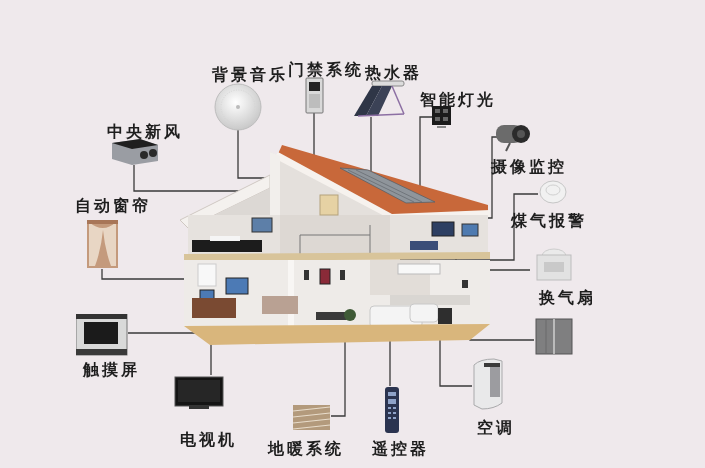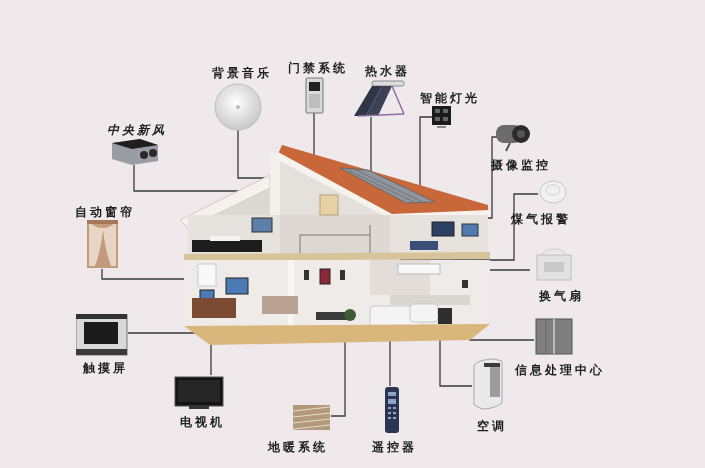--- a/index.html
+++ b/index.html
@@ -4,21 +4,21 @@
 <style>
   html, body { margin:0; padding:0; }
   body {
     width:705px; height:468px; overflow:hidden;
     background:#efe9ec;
     font-family:"DejaVu Sans", sans-serif;
     position:relative;
   }
   .canvas { position:absolute; left:0; top:0; width:705px; height:468px; }
   .label {
-    position:absolute; font-size:12px; color:#1e1e1e; letter-spacing:3px;
+    position:absolute; font-size:16px; color:#1e1e1e; letter-spacing:3px;
     white-space:nowrap; font-family:"DejaVu Serif", serif; font-weight:bold;
   }
   .device { position:absolute; }
   svg.lines { position:absolute; left:0; top:0; }
   .house { position:absolute; }
 </style>
 </head>
 <body>
 
 <div class="canvas">
@@ -156,21 +156,21 @@
   <div class="label" style="left:420px;top:90px;">智能灯光</div>
   <svg class="device" style="left:432px;top:106px;" width="20" height="24">
     <rect x="0" y="0" width="19" height="19" fill="#1b1b1b"></rect>
     <rect x="3" y="3" width="5" height="4" fill="#666"></rect>
       <rect x="11" y="3" width="5" height="4" fill="#666"></rect>
     <rect x="3" y="11" width="5" height="4" fill="#666"></rect>
       <rect x="11" y="11" width="5" height="4" fill="#666"></rect>
     <rect x="5" y="20" width="9" height="2" fill="#888"></rect>
   </svg>
 
-  <div class="label" style="left:107px;top:122px;font-style:italic;">中央新风</div>
+  <div class="label" style="left:107px;top:122px;">中央新风</div>
   <svg class="device" style="left:110px;top:137px;" width="50" height="30">
     <polygon points="2,6 30,2 48,8 48,24 22,28 2,22" fill="#9a9da3"></polygon>
     <polygon points="2,6 30,2 48,8 22,12" fill="#1f1f1f"></polygon>
     <circle cx="34" cy="18" r="4" fill="#2a2a2a"></circle>
       <circle cx="43" cy="16" r="4" fill="#2a2a2a"></circle>
   </svg>
 
   <svg class="device" style="left:494px;top:122px;" width="38" height="30">
     <rect x="2" y="3" width="26" height="18" rx="8" fill="#6b6b6b"></rect>
     <circle cx="27" cy="12" r="9" fill="#2b2b2b"></circle>
@@ -178,55 +178,54 @@
     <line x1="16" y1="21" x2="12" y2="29" stroke="#555" stroke-width="2"></line>
   </svg>
   <div class="label" style="left:491px;top:157px;">摄像监控</div>
 
   <svg class="device" style="left:538px;top:179px;" width="30" height="26">
     <ellipse cx="15" cy="13" rx="13" ry="11" fill="#f1f1f1" stroke="#c6c6c6"></ellipse>
     <ellipse cx="15" cy="11" rx="7" ry="5" fill="none" stroke="#d0d0d0"></ellipse>
   </svg>
   <div class="label" style="left:511px;top:211px;text-align:right;">煤气报警</div>
 
-  <div class="label" style="left:75px;top:204px;">自动窗帘</div>
+  <div class="label" style="left:75px;top:196px;">自动窗帘</div>
   <svg class="device" style="left:87px;top:220px;" width="32" height="50">
     <rect x="0" y="0" width="31" height="48" fill="#c49a7c"></rect>
     <path d="M2 2 Q16 14 29 2 L29 46 L24 46 Q18 30 16 10 Q14 30 8 46 L2 46 Z" fill="#e8d6c4"></path>
     <rect x="0" y="0" width="31" height="4" fill="#a87658"></rect>
   </svg>
 
   <svg class="device" style="left:534px;top:248px;" width="40" height="34">
     <ellipse cx="20" cy="8" rx="12" ry="7" fill="#eaeaea" stroke="#cdcdcd"></ellipse>
     <rect x="3" y="7" width="34" height="25" fill="#e2e2e2" stroke="#bdbdbd"></rect>
     <rect x="10" y="14" width="20" height="10" fill="#c9c9c9"></rect>
   </svg>
   <div class="label" style="left:539px;top:288px;">换气扇</div>
 
   <svg class="device" style="left:534px;top:318px;" width="40" height="38">
     <rect x="2" y="1" width="36" height="35" fill="#7f7f80" stroke="#555"></rect>
     <line x1="20" y1="1" x2="20" y2="36" stroke="#cfcfcf" stroke-width="1.5"></line>
     <line x1="12" y1="1" x2="12" y2="36" stroke="#6a6a6a"></line>
   </svg>
-  <div class="label" style="left:515px;top:362px;">信息处理中心</div>
 
   <svg class="device" style="left:76px;top:314px;" width="52" height="42">
     <rect x="0" y="0" width="51" height="41" fill="#d9d9d9" stroke="#777"></rect>
     <rect x="0" y="0" width="51" height="5" fill="#333"></rect>
     <rect x="8" y="8" width="34" height="22" fill="#1b1b1b"></rect>
     <rect x="0" y="35" width="51" height="6" fill="#3a3a3a"></rect>
   </svg>
   <div class="label" style="left:83px;top:360px;">触摸屏</div>
 
   <svg class="device" style="left:174px;top:376px;" width="50" height="34">
     <rect x="1" y="1" width="48" height="29" fill="#141414" stroke="#555"></rect>
     <rect x="4" y="4" width="42" height="22" fill="#262626"></rect>
     <rect x="15" y="30" width="20" height="3" fill="#333"></rect>
   </svg>
-  <div class="label" style="left:180px;top:414px;">电视机</div>
+  <div class="label" style="left:180px;top:430px;">电视机</div>
 
   <svg class="device" style="left:293px;top:405px;" width="38" height="26">
     <rect x="0" y="0" width="37" height="25" fill="#b39a7c"></rect>
     <g stroke="#e8dccb" stroke-width="1.2">
       <line x1="0" y1="6" x2="37" y2="2"></line>
         <line x1="0" y1="12" x2="37" y2="8"></line>
       <line x1="0" y1="18" x2="37" y2="14"></line>
         <line x1="0" y1="24" x2="37" y2="20"></line>
     </g>
   </svg>

